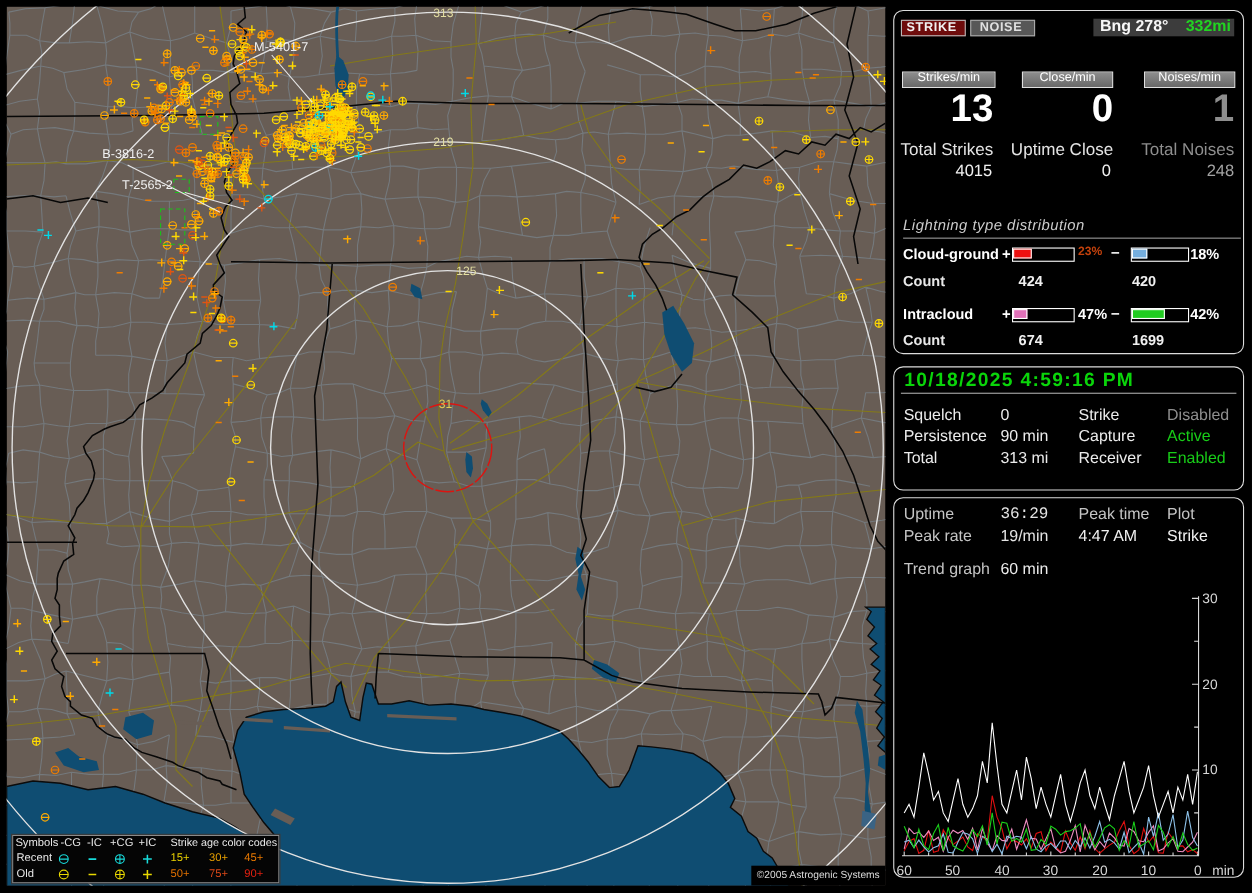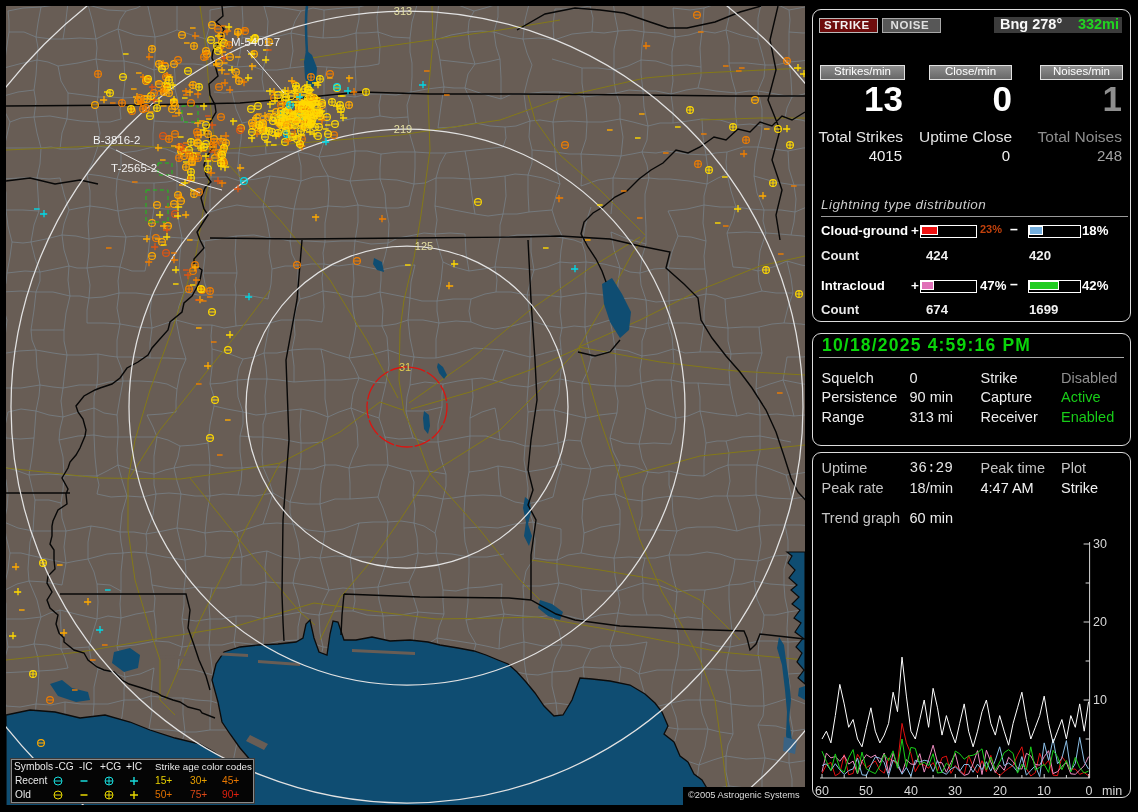--- a/index.html
+++ b/index.html
@@ -1607,30 +1607,30 @@
 <span class="t" style="font-size:17.5px;color:#0ad50a;top:336.8px;font-weight:bold;letter-spacing:1.2px;left:822.0px;">10/18/2025 4:59:16 PM</span>
 <div style="position:absolute;left:819px;top:357px;width:305px;height:1px;background:#aaaaaa"></div>
 <span class="t" style="font-size:14.5px;color:#ececec;top:370.9px;left:821.5px;">Squelch</span>
 <span class="t" style="font-size:14.5px;color:#ececec;top:370.9px;left:909.5px;">0</span>
 <span class="t" style="font-size:14.5px;color:#ececec;top:370.9px;left:980.5px;">Strike</span>
 <span class="t" style="font-size:14.5px;color:#8f8f8f;top:370.9px;left:1061.0px;">Disabled</span>
 <span class="t" style="font-size:14.5px;color:#ececec;top:390.4px;left:821.5px;">Persistence</span>
 <span class="t" style="font-size:14.5px;color:#ececec;top:390.4px;left:909.5px;">90 min</span>
 <span class="t" style="font-size:14.5px;color:#ececec;top:390.4px;left:980.5px;">Capture</span>
 <span class="t" style="font-size:14.5px;color:#18cc18;top:390.4px;left:1061.0px;">Active</span>
-<span class="t" style="font-size:14.5px;color:#ececec;top:409.9px;left:821.5px;">Range</span>
+<span class="t" style="font-size:14.5px;color:#ececec;top:409.9px;left:821.5px;">Total</span>
 <span class="t" style="font-size:14.5px;color:#ececec;top:409.9px;left:909.5px;">313 mi</span>
 <span class="t" style="font-size:14.5px;color:#ececec;top:409.9px;left:980.5px;">Receiver</span>
 <span class="t" style="font-size:14.5px;color:#18cc18;top:409.9px;left:1061.0px;">Enabled</span>
 <span class="t" style="font-size:14.5px;color:#c4c4c4;top:461.4px;left:821.5px;">Uptime</span>
 <span class="t" style="font-size:14.5px;color:#e4e4e4;top:461.4px;left:909.5px;font-family:Liberation Mono, monospace;">36:29</span>
 <span class="t" style="font-size:14.5px;color:#c4c4c4;top:461.4px;left:980.5px;">Peak time</span>
 <span class="t" style="font-size:14.5px;color:#c4c4c4;top:461.4px;left:1061.0px;">Plot</span>
 <span class="t" style="font-size:14.5px;color:#c4c4c4;top:480.9px;left:821.5px;">Peak rate</span>
-<span class="t" style="font-size:14.5px;color:#e4e4e4;top:480.9px;left:909.5px;">18/min</span>
+<span class="t" style="font-size:14.5px;color:#e4e4e4;top:480.9px;left:909.5px;">19/min</span>
 <span class="t" style="font-size:14.5px;color:#f2f2f2;top:480.9px;left:980.5px;">4:47 AM</span>
 <span class="t" style="font-size:14.5px;color:#f2f2f2;top:480.9px;left:1061.0px;">Strike</span>
 <span class="t" style="font-size:14.5px;color:#c4c4c4;top:511.4px;left:821.5px;">Trend graph</span>
 <span class="t" style="font-size:14.5px;color:#ececec;top:511.4px;left:909.5px;">60 min</span>
 <svg style="position:absolute;left:813px;top:534px" width="322" height="262" viewBox="813 534 322 262">
 <path d="M820 778.0H1090M1089.6 778.0V542M1088.6 778.0v-4M1066.4 778.0v-3M1044.2 778.0v-4M1021.9 778.0v-3M999.7 778.0v-4M977.5 778.0v-3M955.3 778.0v-4M933.1 778.0v-3M910.9 778.0v-4M888.6 778.0v-3M866.4 778.0v-4M844.2 778.0v-3M822.0 778.0v-4M1089.6 739.0h-4M1089.6 700.0h-6M1089.6 661.0h-4M1089.6 622.0h-6M1089.6 583.0h-4M1089.6 544.0h-6" stroke="#d8d8d8" fill="none" stroke-width="1"></path>
 <g font-family="Liberation Sans, sans-serif" font-size="12.5" fill="#d8d8d8">
 <text x="1089" y="795" text-anchor="middle">0</text>
 <text x="1044" y="795" text-anchor="middle">10</text>
 <text x="1000" y="795" text-anchor="middle">20</text>

